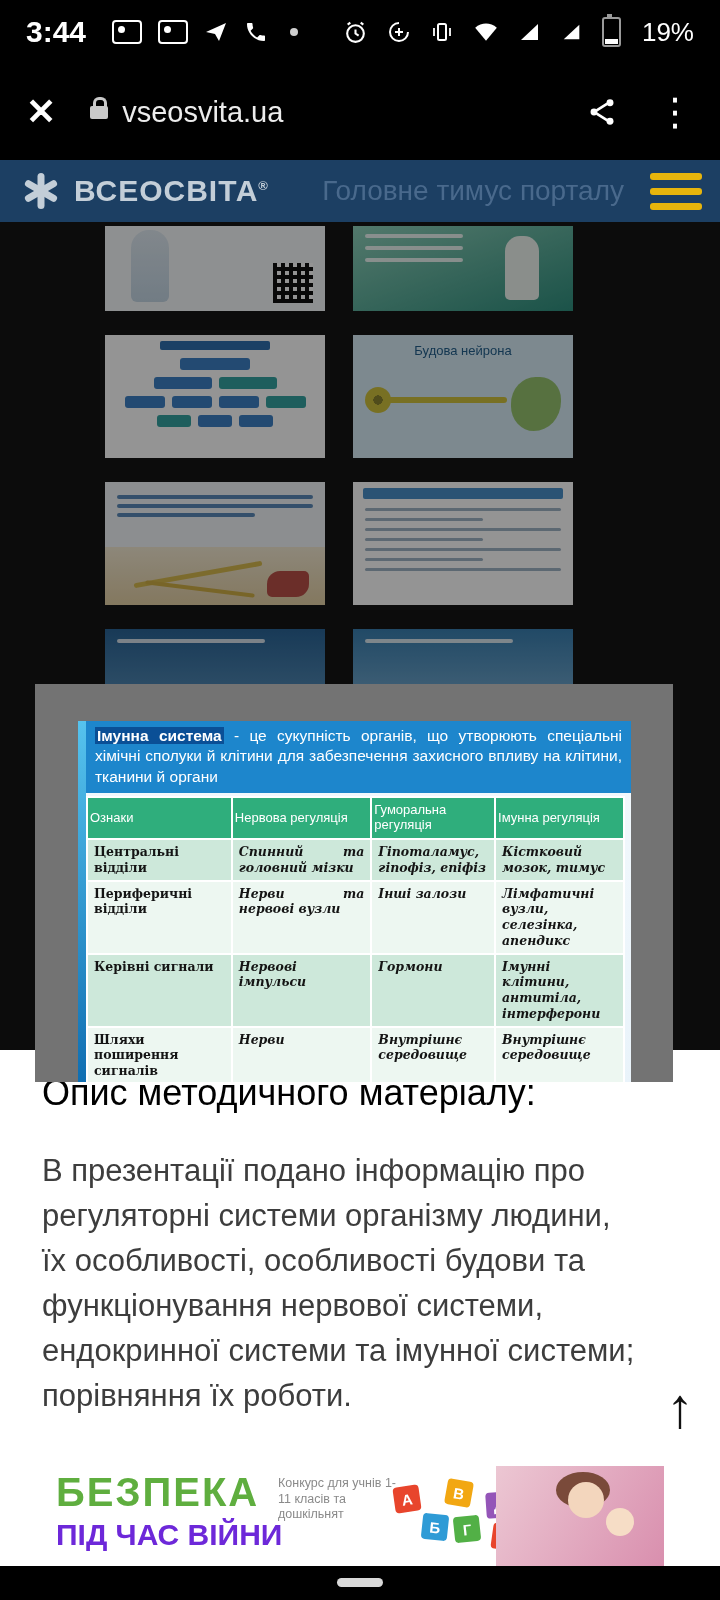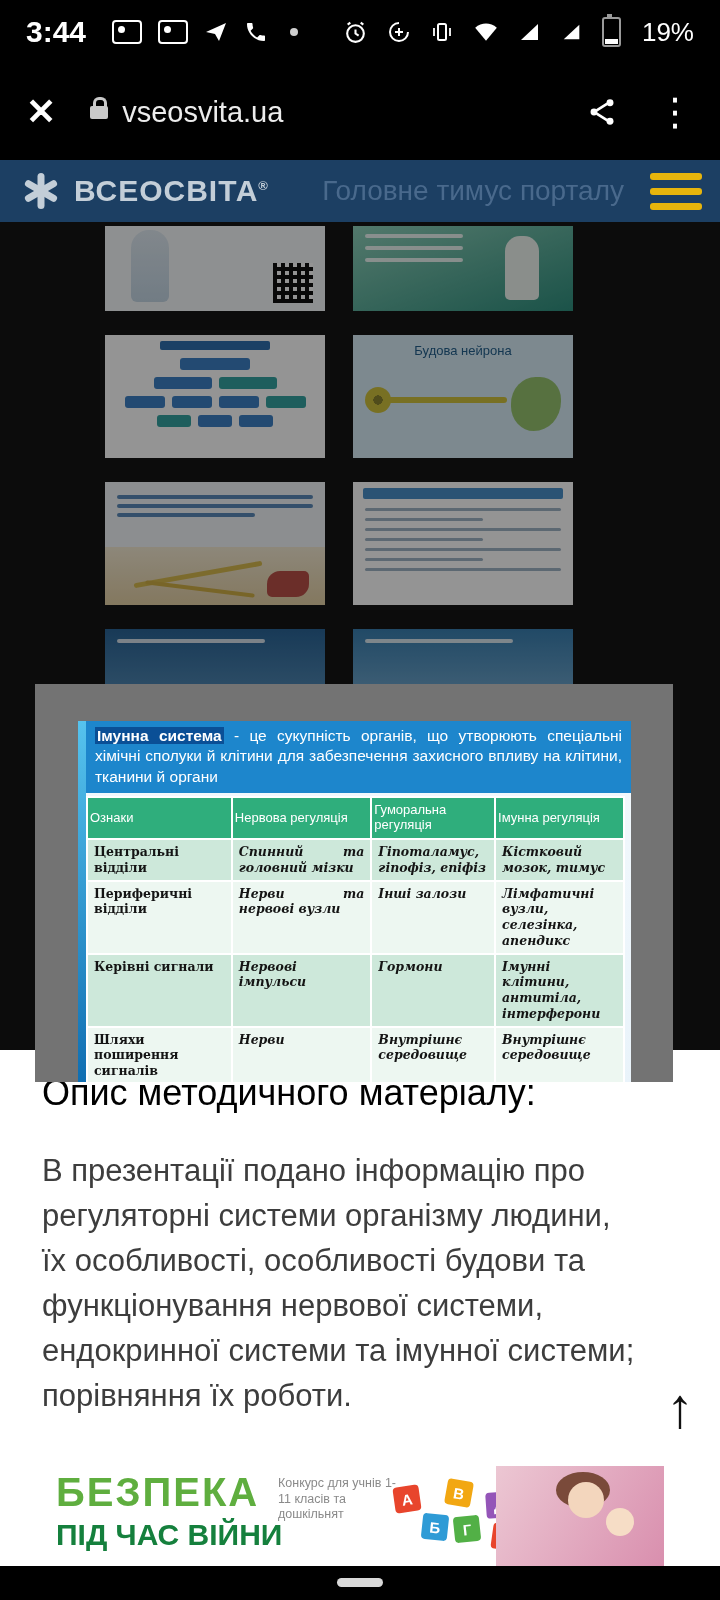--- a/index.html
+++ b/index.html
@@ -127,21 +127,21 @@
   .desc-heading{margin:22px 0 0 42px;font-size:36px;font-weight:400;color:#000000;}
   .desc-text{margin:34px 0 14px 42px;width:600px;font-size:31px;line-height:45px;color:#3d3d3d;}
   .scroll-top{position:absolute;right:26px;top:330px;font-size:56px;font-weight:bold;
               color:#111;line-height:1;}
 
   
   .banner{position:absolute;top:1466px;left:42px;width:622px;height:100px;background:#fff;
           z-index:6;overflow:hidden;}
   .b-title1{position:absolute;left:14px;top:4px;font-size:40px;font-weight:bold;color:#5fae3f;
             letter-spacing:2px;}
-  .b-title2{position:absolute;left:14px;top:52px;font-size:30px;font-weight:bold;color:#15803d;}
+  .b-title2{position:absolute;left:14px;top:52px;font-size:30px;font-weight:bold;color:#6d28d9;}
   .b-sub{position:absolute;left:236px;top:10px;width:128px;font-size:12.5px;line-height:1.25;
          color:#8a8a8a;}
   .b-blocks{position:absolute;left:352px;top:6px;width:130px;height:88px;}
   .blk{position:absolute;width:26px;height:26px;border-radius:4px;color:#fff;font-weight:bold;
        font-size:15px;display:flex;align-items:center;justify-content:center;}
   .blk1{left:0;top:14px;background:#e8452c;transform:rotate(-8deg);}
   .blk2{left:28px;top:42px;background:#2e9bd6;transform:rotate(6deg);}
   .blk3{left:52px;top:8px;background:#f2a712;transform:rotate(10deg);}
   .blk4{left:60px;top:44px;background:#52b046;transform:rotate(-6deg);}
   .blk5{left:92px;top:20px;background:#9455b8;transform:rotate(-4deg);}

